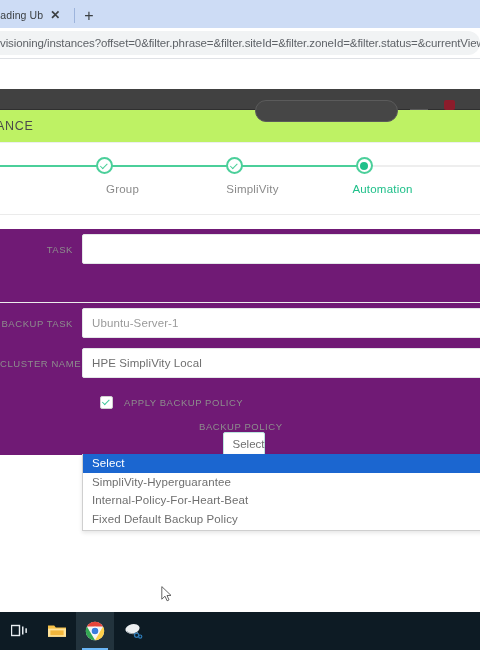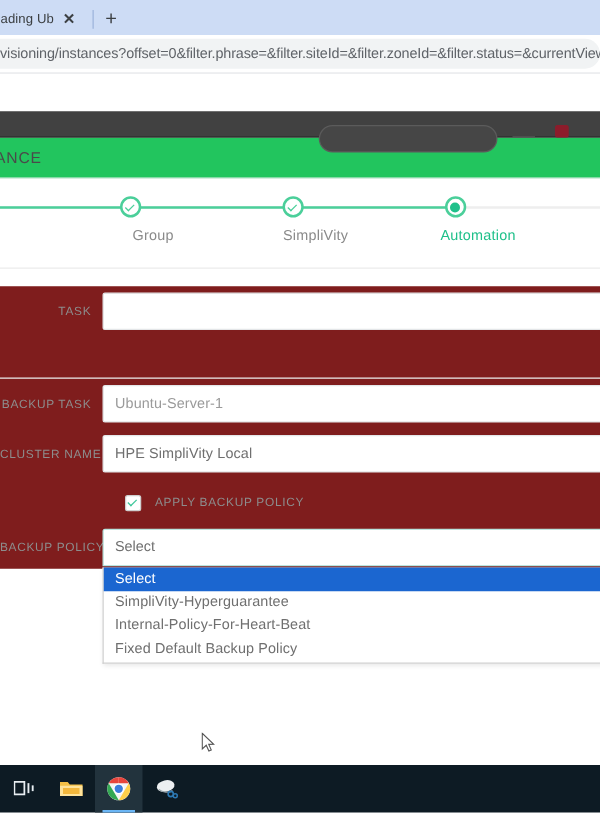--- a/index.html
+++ b/index.html
@@ -113,21 +113,21 @@
   #topbar-badge {
     position: absolute;
     left: 444px; top: 11px;
     width: 11px; height: 10px;
     background: #8c1c2b;
     border-radius: 2px;
   }
 
   #page-header {
     height: 33px;
-    background: #22c55e;
+    background: #bef264;
     display: flex;
     align-items: center;
     border-bottom: 1px solid #eceff1;
   }
   #page-title {
     font-size: 12.5px;
     color: #4a4a4a;
     letter-spacing: .7px;
     margin-left: -4px;
   }
@@ -192,21 +192,21 @@
     margin-top: 9px;
     font-size: 11.5px;
     color: #8a8a8a;
     letter-spacing: .2px;
     white-space: nowrap;
     margin-left: 37px;
   }
   .step-label.current { color: #1fc08a; }
 
   
-  #form-area { background: #7f1d1d; }
+  #form-area { background: #701a75; }
 
   .form-row {
     display: flex;
     align-items: center;
     height: 40px;
     padding-left: 0;
   }
   .row-pad-top { margin-top: 14px; }
 
   .field-label {
@@ -267,21 +267,21 @@
   }
   #apply-policy-label {
     margin-left: 11px;
     font-size: 9.5px;
     color: #8d8d8d;
     letter-spacing: .55px;
     white-space: nowrap;
   }
 
   
-  #policy-row { position: relative; display: flex; align-items: center; height: 34px; }
+  #policy-row { position: relative; display: flex; align-items: center; height: 34px; flex-direction: column; }
   #policy-select {
     height: 30px;
     flex: 1;
     margin-right: -8px;
     border: 1px solid #b9e5de;
     border-radius: 2px 2px 0 0;
     display: flex;
     align-items: center;
     padding-left: 9px;
     font-size: 11.5px;

